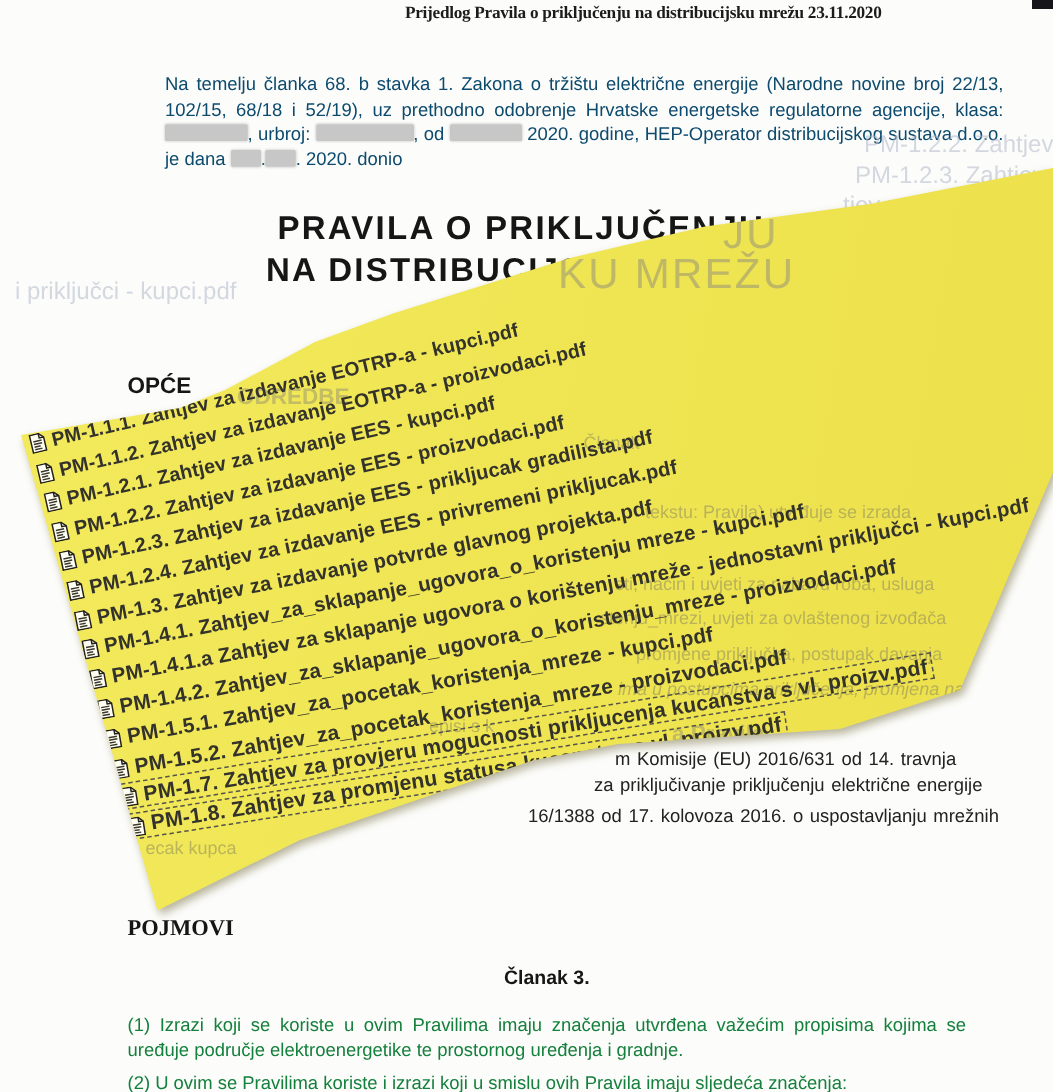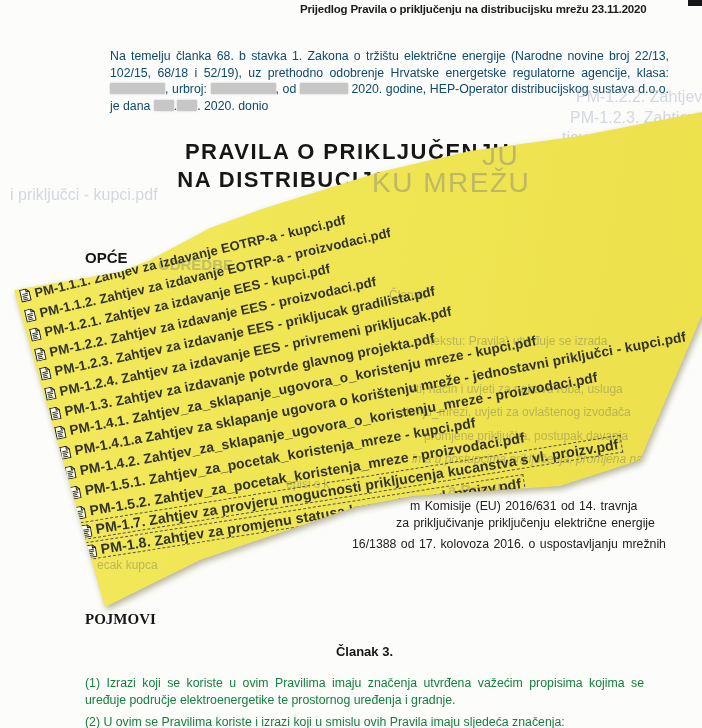--- a/index.html
+++ b/index.html
@@ -1,19 +1,19 @@
 <!DOCTYPE html>
 <html><head>
 <meta charset="utf-8">
 <style>
   html,body{margin:0;padding:0;background:#e9e9e7;}
   .page{position:relative;width:702px;height:728px;background:#fcfcfa;overflow:hidden;
         font-family:"Liberation Sans",sans-serif;color:#1d1d1b;}
-  .hdr{position:absolute;left:300px;top:3px;font-size:11.5px;font-weight:700;color:#1c1c1c;
-       font-family:Liberation Sans, sans-serif;letter-spacing:-0.2px;}
+  .hdr{position:absolute;left:270px;top:3px;font-size:11.5px;font-weight:700;color:#1c1c1c;
+       font-family:Liberation Serif, serif;letter-spacing:-0.2px;}
   .corner-mark{position:absolute;left:688px;top:0;width:14px;height:6px;background:#15151a;}
   .intro{position:absolute;left:86px;top:36px;width:559px;font-size:12.3px;line-height:16.6px;
          text-align:justify;color:#0c4a6e;margin-left:24px;}
   .redact{display:inline-block;height:11px;background:#c7c7c7;border-radius:1px;
           box-shadow:0 0 2px #bdbdbd;vertical-align:-1px;}
   .doc-title{position:absolute;left:85px;top:138px;width:525px;text-align:center;
              font-size:22px;line-height:28px;font-weight:700;letter-spacing:1.5px;color:#161616;}
   .sec-head{position:absolute;font-size:15px;font-weight:700;color:#161616;}
   .ghost-paper{position:absolute;color:#b2b9cc;opacity:.55;font-size:16px;white-space:nowrap;}
   

